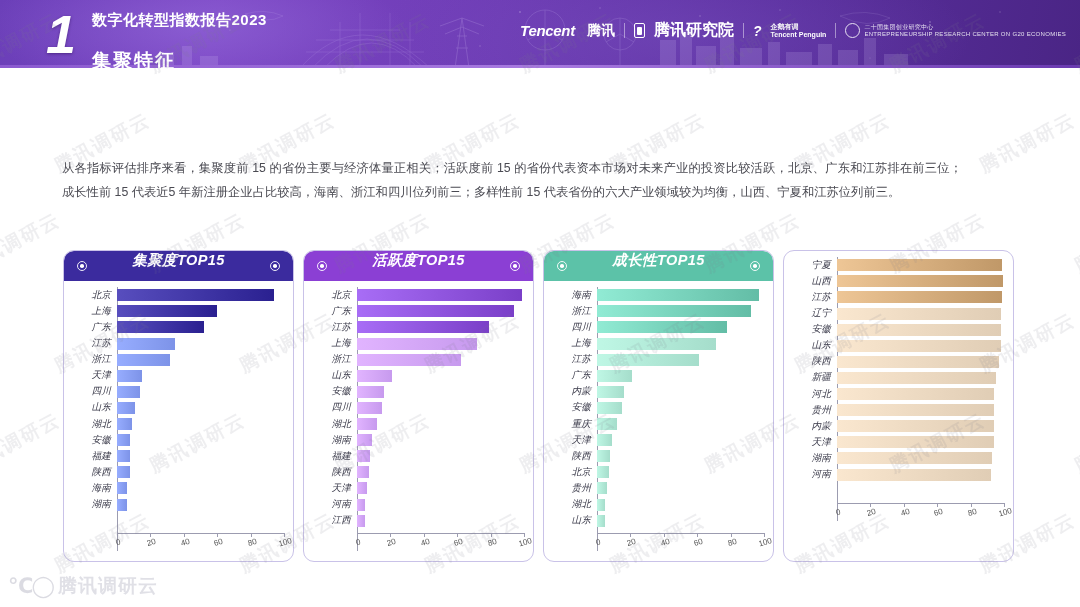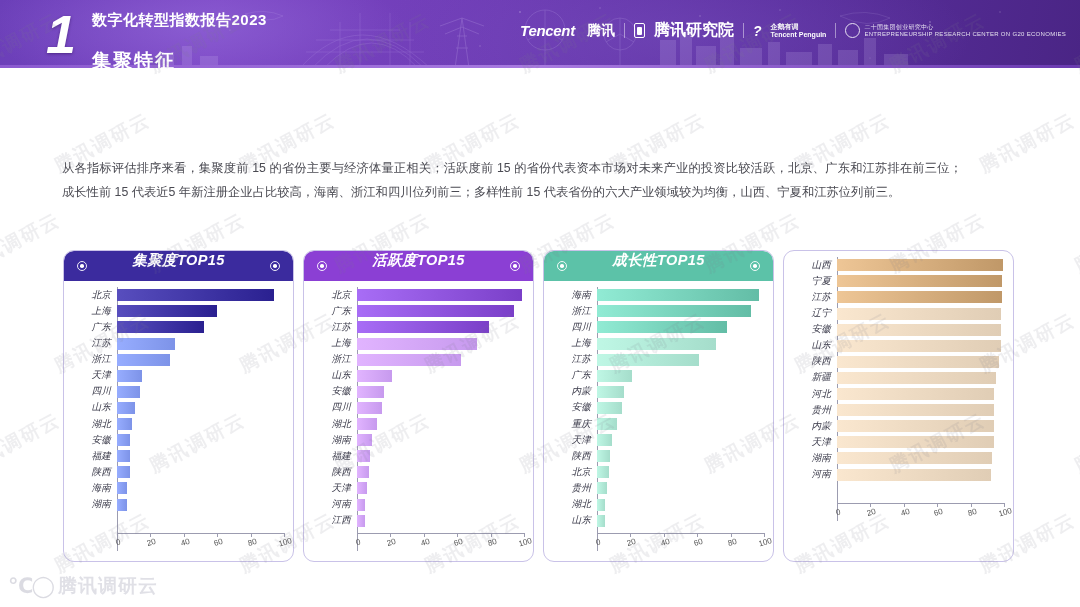--- a/index.html
+++ b/index.html
@@ -555,29 +555,29 @@
             <span class="tick" style="left:100%"></span>
             <span class="tl" style="left:100%">100</span>
           </div>
         </div>
       </div>
       <div class="card">
         <div class="plot">
           <div class="vaxis"></div>
           <div class="rows">
             <div class="row">
+              <span class="lbl">宁夏</span>
+              <div class="track">
+                <div class="bar" style="width: 99%; background: linear-gradient(90deg, rgb(238, 198, 150) 0%, rgb(192, 152, 104) 100%);"></div>
+              </div>
+            </div>
+            <div class="row">
               <span class="lbl">山西</span>
               <div class="track">
                 <div class="bar" style="width: 99.5%; background: linear-gradient(90deg, rgb(238, 198, 150) 0%, rgb(192, 152, 104) 100%);"></div>
-              </div>
-            </div>
-            <div class="row">
-              <span class="lbl">宁夏</span>
-              <div class="track">
-                <div class="bar" style="width: 99%; background: linear-gradient(90deg, rgb(238, 198, 150) 0%, rgb(192, 152, 104) 100%);"></div>
               </div>
             </div>
             <div class="row">
               <span class="lbl">江苏</span>
               <div class="track">
                 <div class="bar" style="width: 99%; background: linear-gradient(90deg, rgb(238, 198, 150) 0%, rgb(192, 152, 104) 100%);"></div>
               </div>
             </div>
             <div class="row">
               <span class="lbl">辽宁</span>

